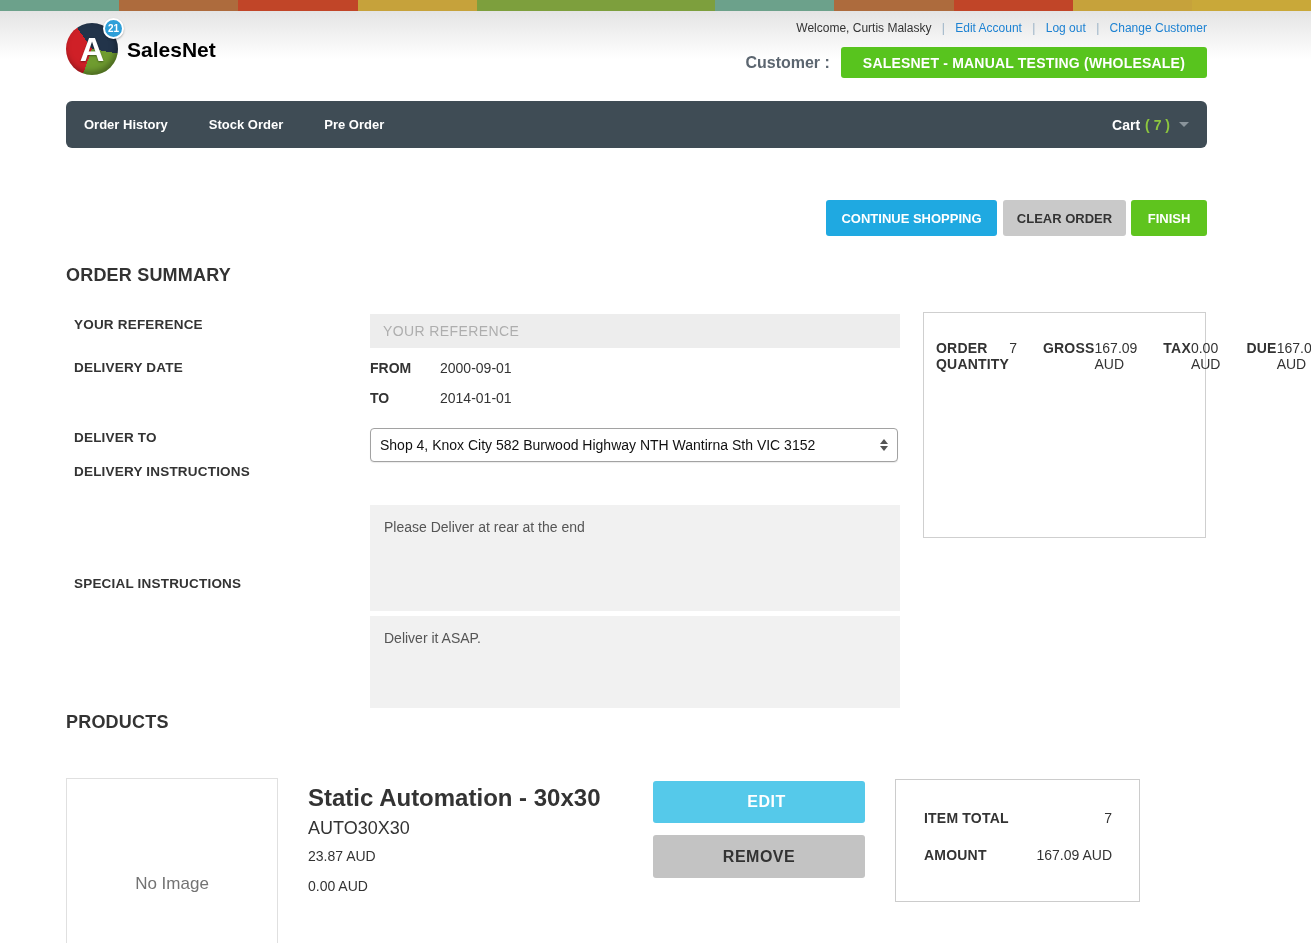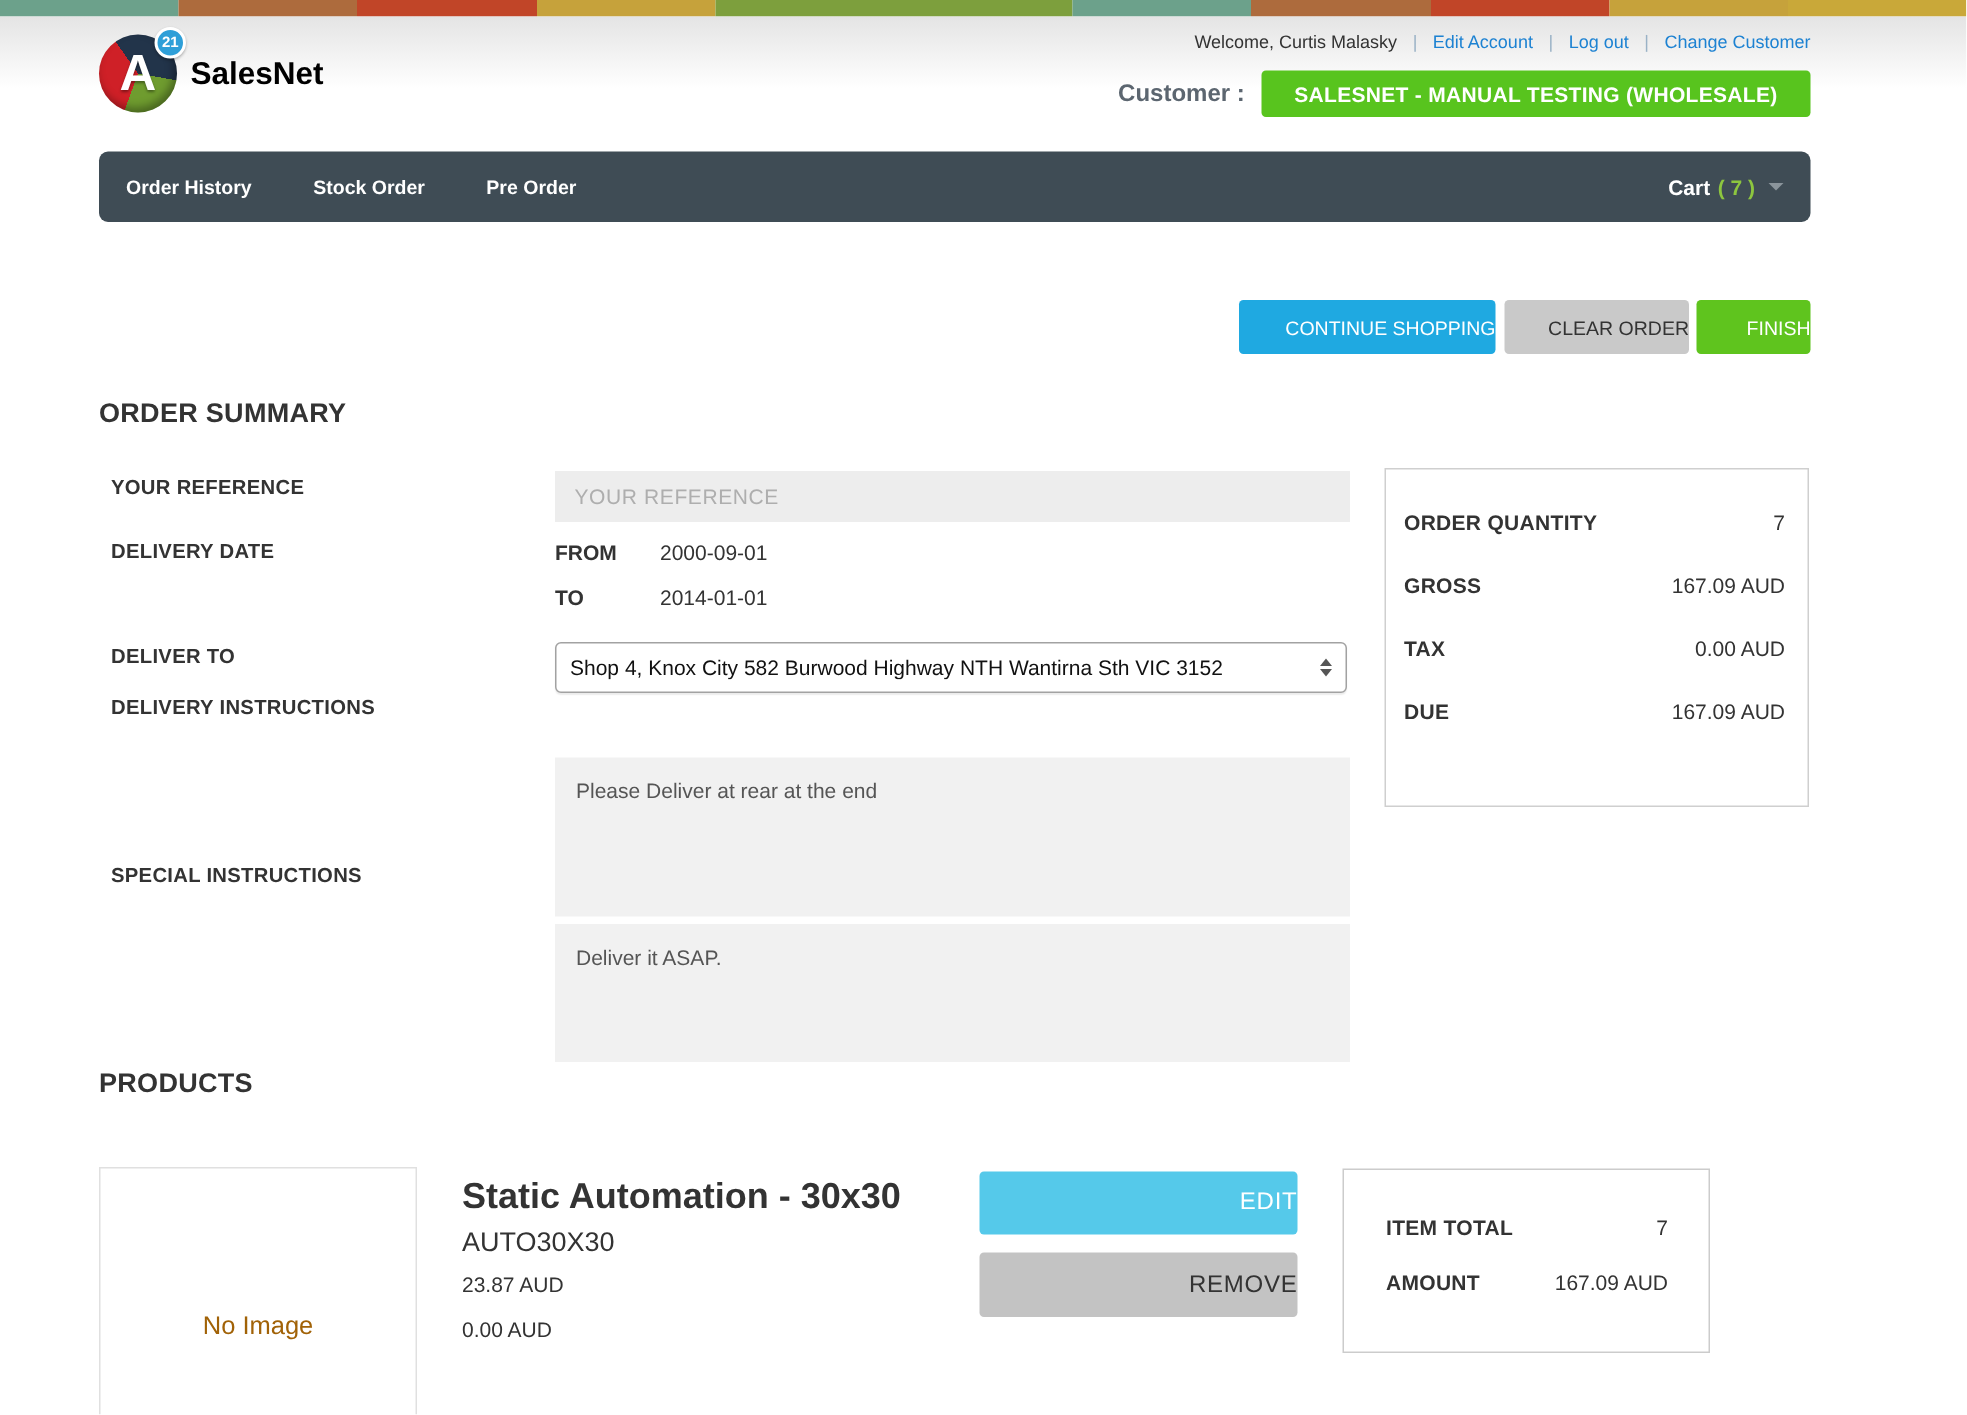--- a/index.html
+++ b/index.html
@@ -40,21 +40,21 @@
   .nav { position:absolute; left:66px; top:101px; width:1141px; height:47px; background:#3f4c55;
     border-radius:6px; display:flex; align-items:center; padding:0 18px; }
   .nav-item { color:#fff; font-size:13px; font-weight:bold; margin-right:41px; cursor:pointer; }
   .nav-cart { margin-left:auto; display:flex; align-items:center; cursor:pointer; }
   .cart-label { color:#fff; font-size:14px; font-weight:bold; }
   .cart-count { color:#8dc63f; font-size:14px; font-weight:bold; margin-left:5px; }
   .caret { width:0; height:0; border-left:5px solid transparent; border-right:5px solid transparent;
     border-top:5px solid #8a949b; margin-left:9px; }
 
   
-  .btn { border:none; border-radius:3px; font-family:inherit; font-weight:normal; cursor:pointer;text-align:right; }
+  .btn { border:none; border-radius:3px; font-family:inherit; font-weight:bold; cursor:pointer; }
   .btn-continue { position:absolute; left:826px; top:200px; width:171px; height:36px;
     background:#1fa9e1; color:#fff; font-size:13px; }
   .btn-clear { position:absolute; left:1003px; top:200px; width:123px; height:36px;
     background:#c9c9c9; color:#333; font-size:13px; }
   .btn-finish { position:absolute; left:1131px; top:200px; width:76px; height:36px;
     background:#5fc41e; color:#fff; font-size:13px; }
 
   .section-title { position:absolute; left:66px; font-size:18px; font-weight:bold; color:#333; letter-spacing:.2px; }
 
   .field-label { position:absolute; left:74px; font-size:13.5px; font-weight:bold; color:#333; letter-spacing:.2px; }
@@ -76,29 +76,29 @@
   .stepper .down { border-top:5px solid #555; }
 
   .ta { position:absolute; left:370px; width:530px; background:#f1f1f1; border:none; resize:none;
     font-family:inherit; font-size:14px; color:#555; padding:13px 14px; line-height:1.4;margin-top:48px; }
   .ta-delivery { top:457px; height:106px; }
   .ta-special { top:568px; height:92px; }
 
   
   .totals-panel { position:absolute; left:923px; top:312px; width:283px; height:226px;
     border:1px solid #cfcfcf; background:#fff; padding:27px 15px 0 12px; display:flex;
-    flex-direction:column; gap:26px; }
+    flex-direction:row; gap:26px; }
   .t-row { display:flex; justify-content:space-between; align-items:baseline; }
   .t-label { font-size:14px; font-weight:bold; color:#333; letter-spacing:.2px; }
   .t-value { font-size:14px; color:#333; }
 
   
   .noimage-box { position:absolute; left:66px; top:778px; width:212px; height:212px;
     border:1px solid #e0e0e0; background:#fff; display:flex; align-items:center; justify-content:center; }
-  .noimage-text { color:#a16207; font-size:17px; }
+  .noimage-text { color:#737373; font-size:17px; }
   .prod-name { position:absolute; left:308px; top:784px; font-size:24px; font-weight:bold; color:#333; }
   .prod-code { position:absolute; left:308px; top:818px; font-size:18px; color:#333; }
   .prod-price { position:absolute; left:308px; top:848px; font-size:14px; color:#333; }
   .prod-discount { position:absolute; left:308px; top:878px; font-size:14px; color:#333; }
 
   .btn-edit { position:absolute; left:653px; top:781px; width:212px; height:42px;
     background:#55c9ea; color:#fff; font-size:16px; letter-spacing:.5px;padding-left:15px; }
   .btn-remove { position:absolute; left:653px; top:835px; width:212px; height:43px;
     background:#c3c3c3; color:#333; font-size:16px; letter-spacing:.5px; }
 

